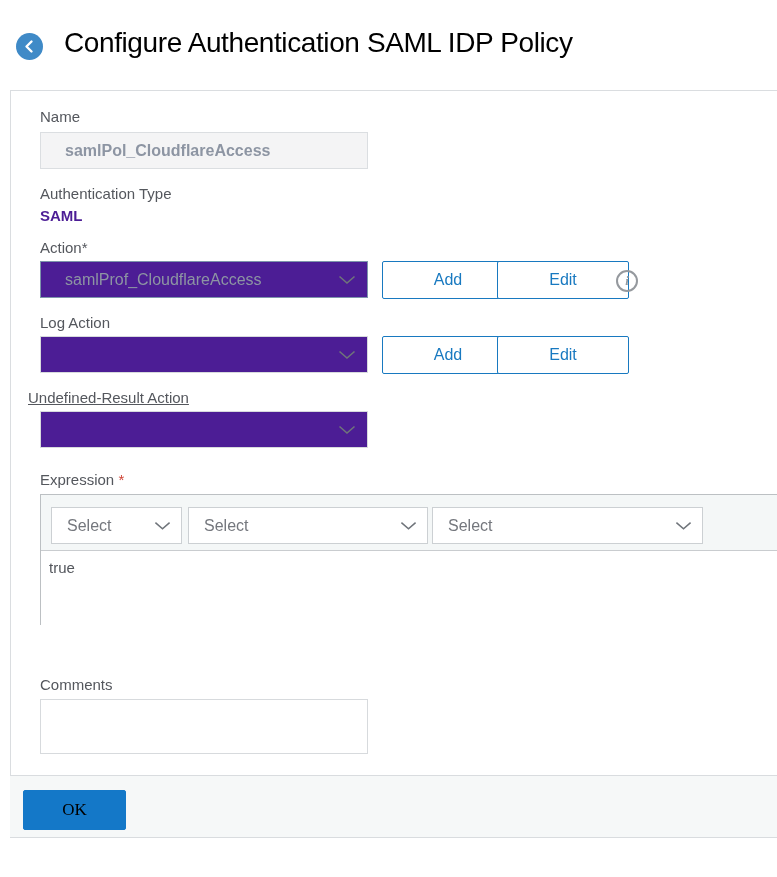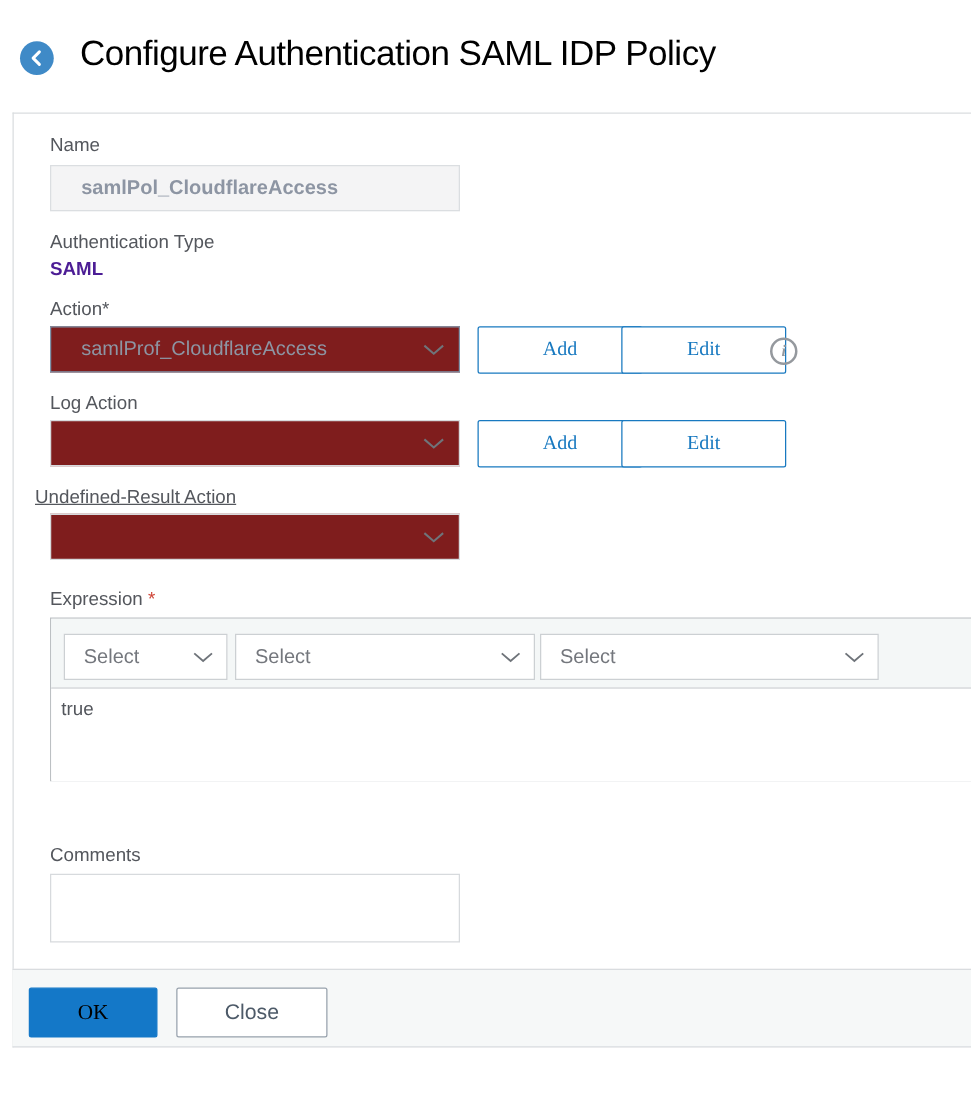--- a/index.html
+++ b/index.html
@@ -42,37 +42,37 @@
   .text-input {
     position: absolute; width: 328px; height: 37px;
     border: 1px solid #dbdee1; background: #f4f4f5;
     color: #8d95a3; font-size: 16px; padding-left: 24px;
     font-family: "Liberation Sans", sans-serif;
     font-weight: bold;
   }
 
   .combo {
     position: absolute; width: 328px; height: 37px;
-    background: #7f1d1d; border: 1px solid #d7dadd;
+    background: #4c1d95; border: 1px solid #d7dadd;
     display: flex; align-items: center;
     padding-left: 24px; padding-right: 34px;
     font-size: 16px; color: #8d95a3; cursor: pointer;
   }
   .combo.focus-border { border-color: #7d95ab; }
   .combo .chev {
     position: absolute; right: 11px; top: 50%; transform: translateY(-50%);
     display: flex;
   }
   .combo-value { overflow: hidden; white-space: nowrap; }
 
   .btn-outline-blue {
     position: absolute; width: 132px; height: 38px;
     background: #ffffff; border: 1px solid #1879c0; border-radius: 2px;
     color: #1879c0; font-size: 16px; cursor: pointer;
-    font-family: Liberation Serif, serif;
+    font-family: Liberation Sans, sans-serif;
   }
 
   .info-icon {
     position: absolute; left: 616px; top: 270px;
     width: 22px; height: 22px; border-radius: 50%;
     border: 2px solid #95999e; color: #95999e;
     font-size: 13px; display: flex; align-items: center; justify-content: center;
     font-family: "Liberation Serif", serif; font-style: italic; font-weight: 700;
   }
 
@@ -228,14 +228,13 @@
     </div>
   </div>
   <textarea class="expr-textarea" spellcheck="false" style="">true</textarea>
 </div>
 
 <label class="field-label" style="left:40px; top:676px;">Comments</label>
 <textarea class="comments-area" spellcheck="false" style=""></textarea>
 
 <div class="footer">
   <button class="btn-ok">OK</button>
-  <button class="btn-close">Close</button>
 </div>
 
 </body></html>

